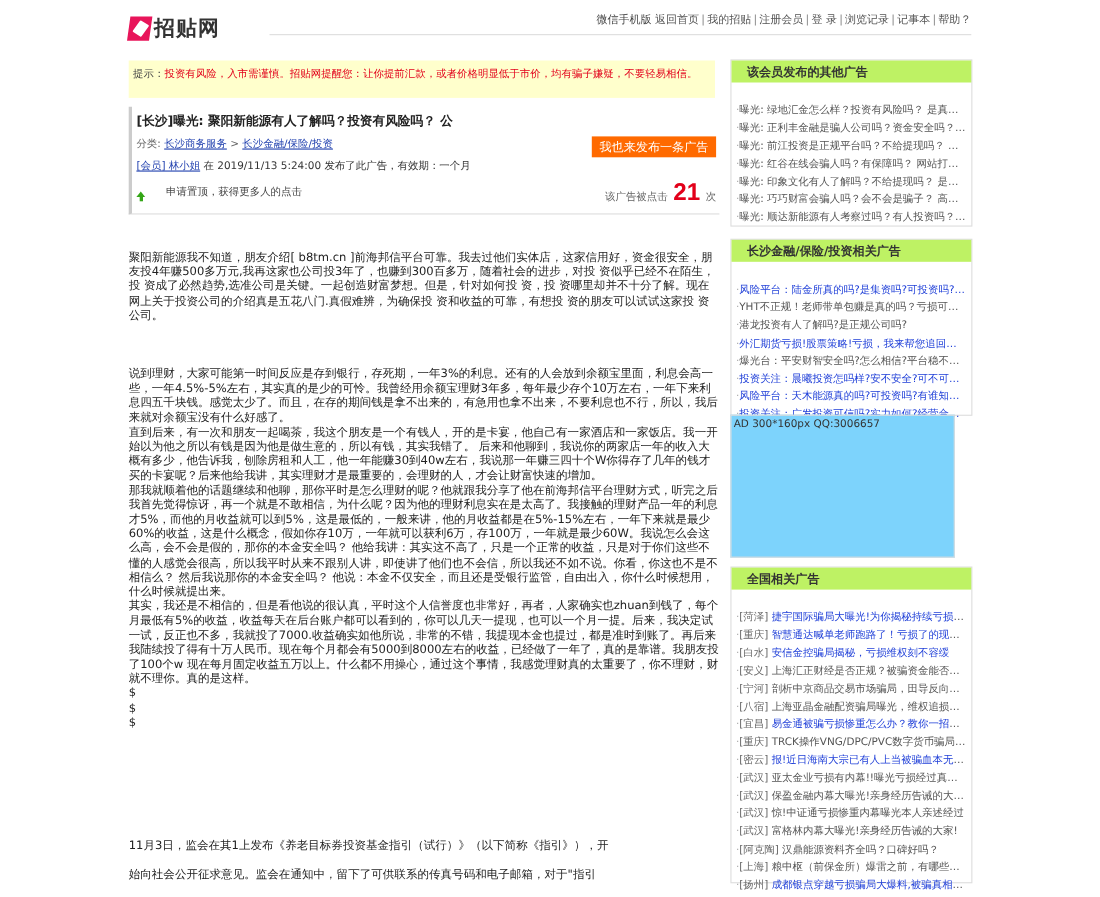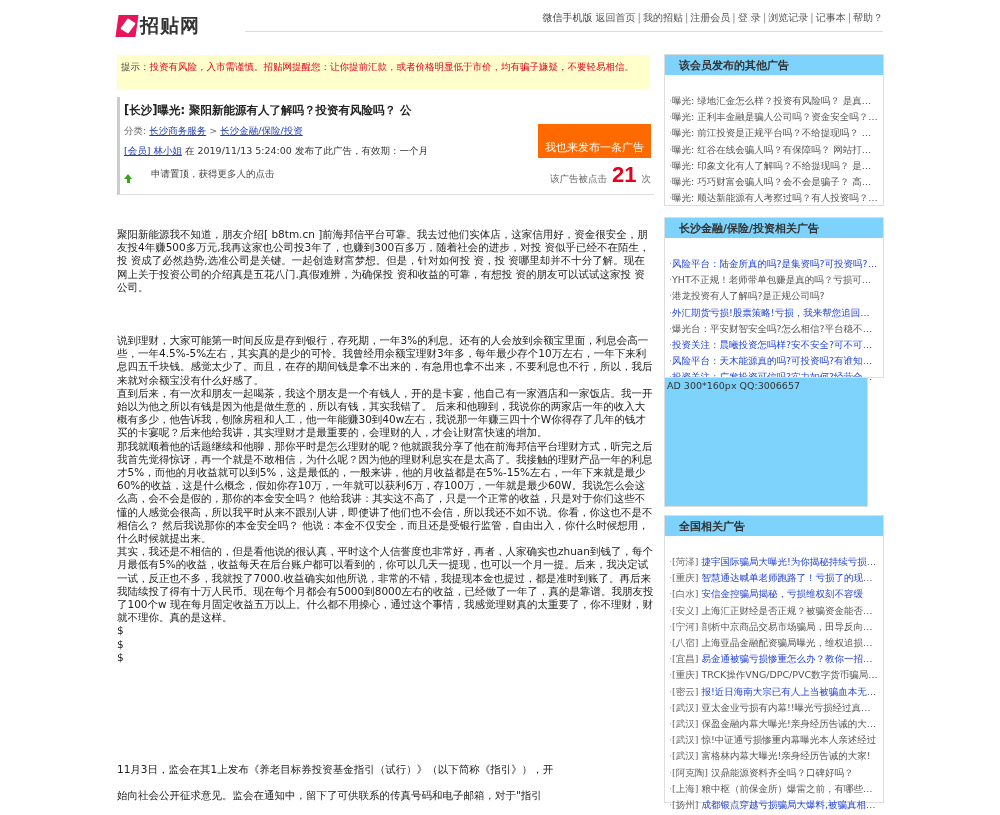--- a/index.html
+++ b/index.html
@@ -24,32 +24,32 @@
 
   .adbox { position: absolute; left: 117px; top: 97px; width: 537px; height: 98px; border-left: 3px solid #ccc; border-bottom: 1px solid #ddd; padding-left: 3px; }
   .adtitle { font-size: 11.5px; font-weight: bold; color: #222; position: absolute; left: 4px; top: 6px; }
   .adcat { position: absolute; left: 4px; top: 28px; font-size: 9.5px; color: #666; }
   .adcat a { color: #1f3fae; text-decoration: underline; }
   .adposter { position: absolute; left: 4px; top: 48px; font-size: 9.5px; color: #333; }
   .adposter a { color: #1f3fae; text-decoration: underline; }
   .adtop { position: absolute; left: 4px; top: 71px; font-size: 9.5px; color: #444; display: flex; align-items: flex-end; gap: 15px; }
   .up-arrow { width: 0; height: 0; border-left: 4px solid transparent; border-right: 4px solid transparent; border-bottom: 5px solid #34a617; position: relative; margin-right: 4px; top: -2px; }
   .up-arrow::after { content: ""; position: absolute; left: -1.5px; top: 5px; width: 3px; height: 4px; background: #34a617; }
-  .publish-btn { position: absolute; right: 3px; top: 27px; background: #ff6a00; color: #fff; font-size: 11px; padding: 17px 7px; height: 19px; line-height: 13px; }
+  .publish-btn { position: absolute; right: 3px; top: 27px; background: #ff6a00; color: #fff; font-size: 11px; padding: 3px 7px; height: 19px; line-height: 13px; }
   .clicks { position: absolute; right: 3px; top: 65px; font-size: 9.5px; color: #666; display: flex; align-items: baseline; }
   .clicks .num { color: #e2001a; font-size: 22px; font-weight: bold; font-family: "Liberation Sans", sans-serif; margin: 0 5px; }
 
   .article { position: absolute; left: 117px; top: 228px; width: 537px; font-size: 10.5px; line-height: 13.2px; color: #222; }
   .article p { margin: 0; }
   .article .gap1 { height: 40px; }
   .article .gap2 { height: 92px; }
   .article .lp { line-height: 26px; margin-top: 0; }
 
   .side { position: absolute; left: 664px; width: 220px; border: 1px solid #ddd; background: #fff; }
-  .side-h { height: 20px; background: #7dd3fc; font-size: 11px; font-weight: bold; color: #333; padding: 3px 0 0 14px; }
+  .side-h { height: 20px; background: #bef264; font-size: 11px; font-weight: bold; color: #333; padding: 3px 0 0 14px; }
   .side ul { list-style: none; padding: 18px 4px 2px 4px; }
   .side li { font-size: 9.5px; line-height: 16.2px; white-space: nowrap; overflow: hidden; text-overflow: ellipsis; color: #555; }
   .side li::before { content: "·"; color: #aaa; margin-right: 0px; }
   .side li.blue { color: #1f3fd8; }
   .side li .pre { color: #666; }
   .side li .blue-t { color: #1f3fd8; }
   .side li .grey-t { color: #555; }
 
   .side1 { top: 54px; height: 152px; }
   .side2 { top: 217px; height: 161px; }

